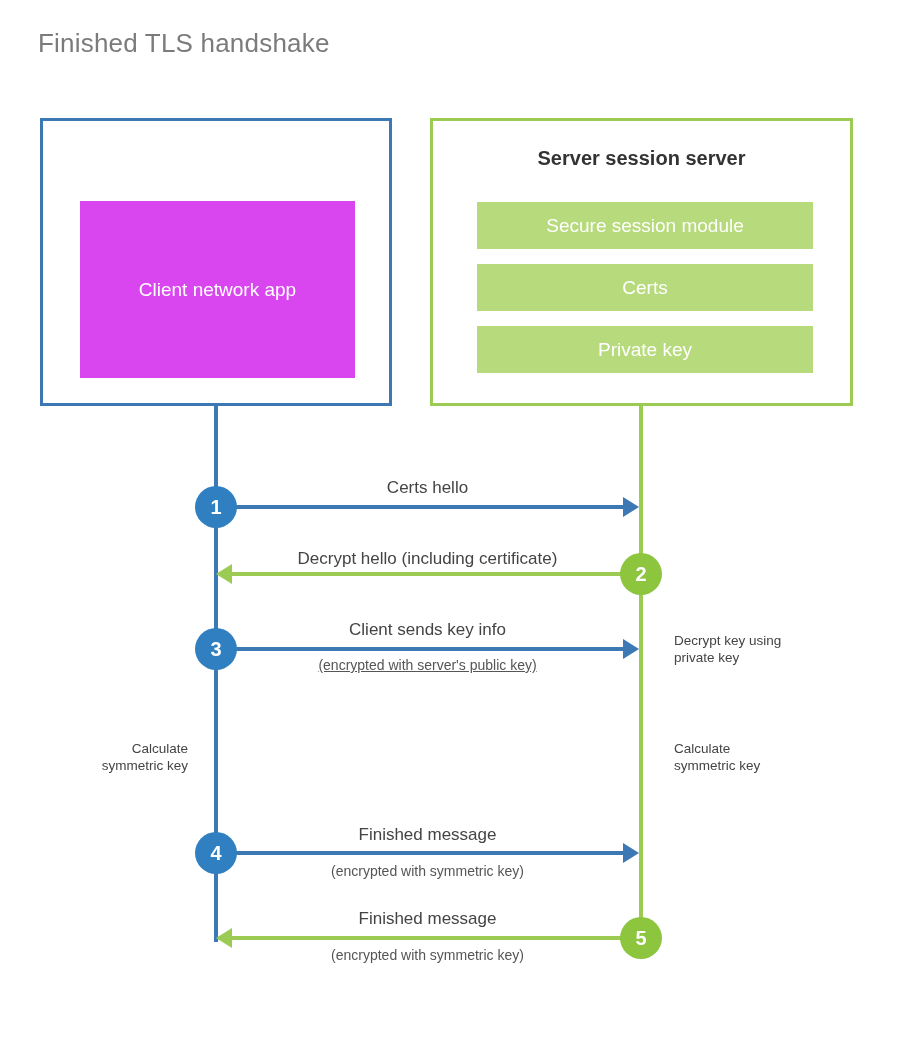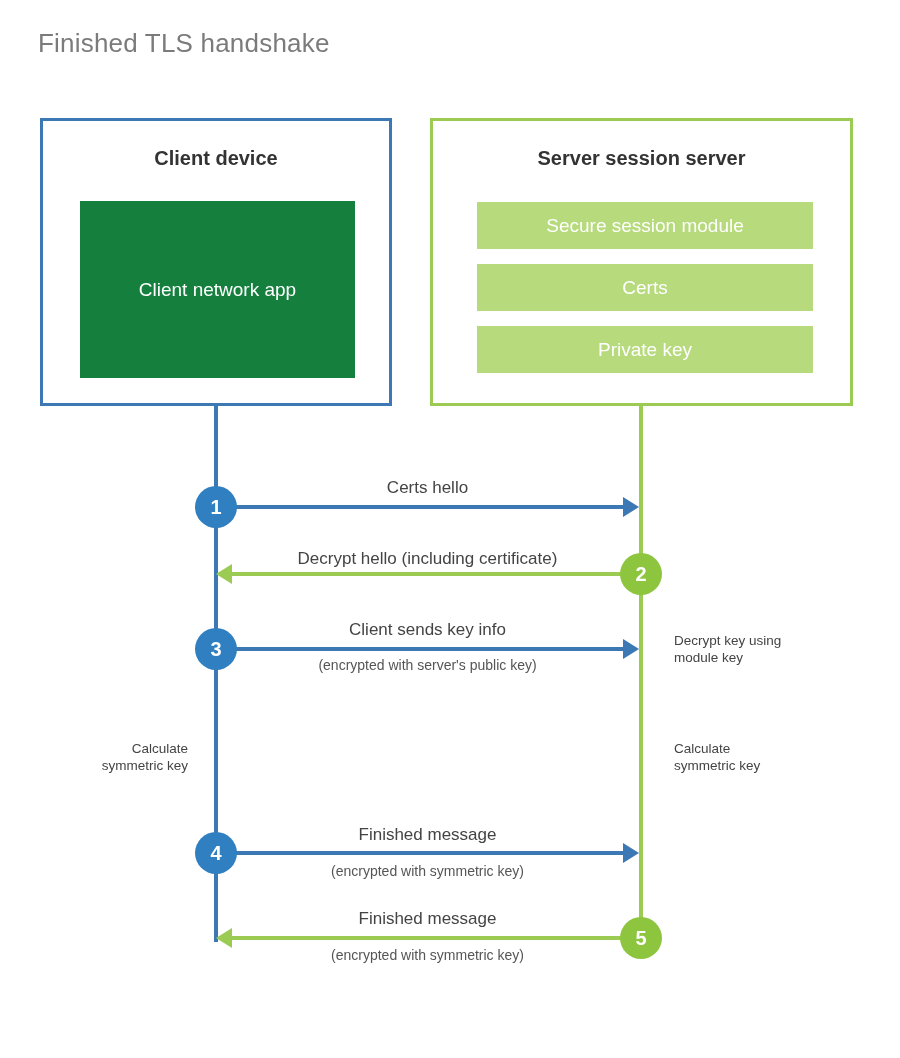--- a/index.html
+++ b/index.html
@@ -61,21 +61,21 @@
     font-weight: bold;
     color: #333333;
   }
 
   #client-app-box {
     position: absolute;
     left: 37px;
     top: 80px;
     width: 275px;
     height: 177px;
-    background: #15803d;
+    background: #d946ef;
     color: #ffffff;
     font-size: 19px;
     line-height: 26px;
     display: flex;
     align-items: center;
     justify-content: center;
     text-align: center;
   }
   #client-app-box .txt { padding: 0 12px; }
 
@@ -178,21 +178,20 @@
   .side-note.left-align  { text-align: left; }
 </style>
 </head>
 <body>
 
 <div id="canvas">
 
   <div id="diagram-title">Finished TLS handshake</div>
 
   <div class="panel" id="client-panel">
-    <div class="panel-title">Client device</div>
     <div id="client-app-box">
       <span class="txt">Client network app</span>
     </div>
   </div>
 
   <div class="panel" id="server-panel">
     <div class="panel-title">Server session server</div>
     <div class="server-bar" id="server-bar-0">
       <span>Secure session module</span>
     </div>
@@ -217,27 +216,27 @@
   <div class="msg-label" style="left:216px; top:549px; width:423px;">Decrypt hello (including certificate)</div>
   <div class="arrow-line green-stroke" style="left:232px; top:572px; width:409px;"></div>
   <div class="arrow-head arrow-left green-ink" style="left:216px; top:564px;"></div>
   <div class="step-circle circle-green" style="left:620px; top:553px;">
     <span>2</span>
   </div>
 
   <div class="msg-label" style="left:216px; top:620px; width:423px;">Client sends key info</div>
   <div class="arrow-line blue-stroke" style="left:216px; top:647px; width:407px;"></div>
   <div class="arrow-head arrow-right blue-ink" style="left:623px; top:639px;"></div>
-  <div class="msg-sublabel" style="left:216px; top:657px; width:423px;">(encrypted with server's public key)</div>
+  <div class="msg-sublabel" style="left:216px; top:657px; width:423px;text-decoration:underline;">(encrypted with server's public key)</div>
   <div class="step-circle circle-blue" style="left:195px; top:628px;">
     <span>3</span>
   </div>
 
   <div class="side-note left-align" style="left:674px; top:632px; width:190px;">Decrypt key using
-module key</div>
+private key</div>
 
   <div class="side-note right-align" style="left:20px; top:740px; width:168px;">Calculate
 symmetric key</div>
 
   <div class="side-note left-align" style="left:674px; top:740px; width:190px;">Calculate
 symmetric key</div>
 
   <div class="msg-label" style="left:216px; top:825px; width:423px;">Finished message</div>
   <div class="arrow-line blue-stroke" style="left:216px; top:851px; width:407px;"></div>
   <div class="arrow-head arrow-right blue-ink" style="left:623px; top:843px;"></div>

